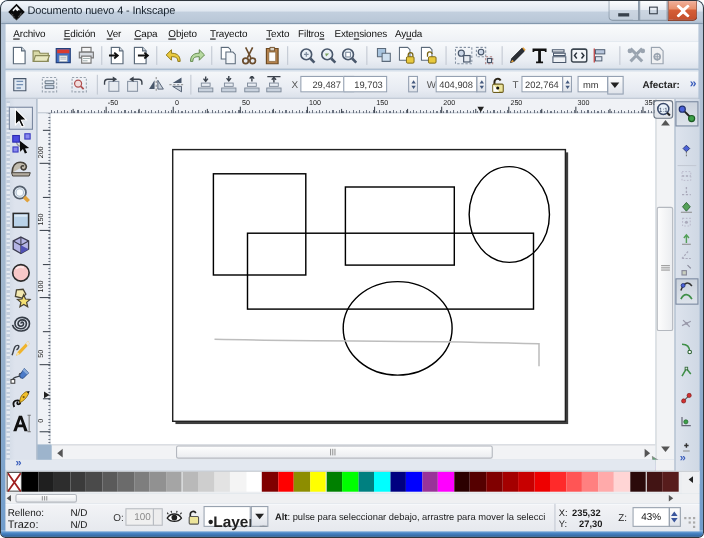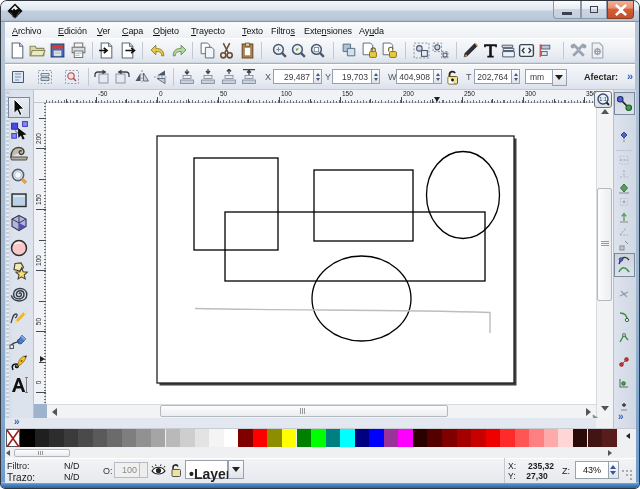--- a/index.html
+++ b/index.html
@@ -16,20 +16,21 @@
 <div class="abs" style="left:0;top:0;width:640px;height:489px;border-radius:7px 7px 5px 5px;border:1px solid #30373e;"></div>
 <div class="abs" style="left:1px;top:20px;width:4px;height:463px;background:linear-gradient(#b7c6d8,#9db4cc 60%,#6f9ccc);"></div>
 <div class="abs" style="right:1px;top:20px;width:4px;height:463px;background:linear-gradient(#b7c6d8,#9db4cc 60%,#6f9ccc);"></div>
 <div class="abs" style="left:1px;top:482px;width:638px;height:6px;background:linear-gradient(#9cc0e4,#4a86c6 45%,#2f639c);border-radius:0 0 4px 4px;"></div>
 <div class="abs" style="left:1px;top:1px;width:638px;height:21px;border-radius:6px 6px 0 0;background:linear-gradient(#f3f6fa,#dfe7f0 45%,#c2cfde 50%,#bac8d8 90%,#a9bacd);border-bottom:1px solid #8195aa;"></div>
 <svg class="abs" style="left:7px;top:3px;" width="16" height="16" viewBox="0 0 16 16">
       <path d="M8 0.5 L15.5 8 L8 15.5 L0.5 8 Z" fill="#0a0a0a"></path>
       <path d="M8 2.5 L11.5 6.5 L10 6 L8.7 7.2 L7 5.4 L5.3 7.4 L4.4 6.4 L3.6 7 Z" fill="#f4f6f8"></path>
       <path d="M3 9.5 L5 10.5 L4.2 11.2 L6.2 12.4 L5 13 L8 15 L11 12.6 L9.6 12 L12.4 10.3 L11 9.8 L13 8.6" fill="none" stroke="#555" stroke-width="0.7"></path>
     </svg>
+<div class="abs" style="left:25px;top:5px;font-size:10px;letter-spacing:-0.15px;color:#15202b;">Documento nuevo 4 - Inkscape</div>
 <div class="abs" style="left:553px;top:1px;width:28px;height:18px;background:linear-gradient(#fcfdfe,#e8edf3 45%,#ccd6e2 50%,#c4cfdc);border:1px solid #8b99a9;border-top:none;border-radius:0 0 0 4px;">
       <div class="abs" style="left:8px;top:11px;width:10px;height:3px;background:#39424d;"></div>
     </div>
 <div class="abs" style="left:581px;top:1px;width:26px;height:18px;background:linear-gradient(#fcfdfe,#e8edf3 45%,#ccd6e2 50%,#c4cfdc);border:1px solid #8b99a9;border-top:none;">
       <div class="abs" style="left:8px;top:5px;width:8px;height:7px;border:1.5px solid #39424d;"></div>
     </div>
 <div class="abs" style="left:607px;top:1px;width:27px;height:18px;background:linear-gradient(#f0b09a,#e8926f 40%,#d55e36 50%,#c44f2c);border:1px solid #8b3a22;border-top:none;border-radius:0 0 4px 0;">
       <svg class="abs" style="left:6px;top:3px" width="14" height="12" viewBox="0 0 14 12">
         <path d="M2 1 L7 5 L12 1 M2 11 L7 7 L12 11 M2 1 L12 11 M12 1 L2 11" stroke="#fff" stroke-width="2.2" fill="none"></path>
         <path d="M2 1 L12 11 M12 1 L2 11" stroke="#fff" stroke-width="2.2"></path>
@@ -229,21 +230,21 @@
     </svg>
 <svg class="abs" style="left:241px;top:69px;" width="16" height="16" viewBox="0 0 16 16">
       <rect x="1.5" y="11" width="13" height="3.5" fill="#c9d2de" stroke="#7a8696" stroke-width="0.8"></rect>
       <rect x="4" y="6.5" width="8" height="3" fill="#e8edf3" stroke="#7a8696" stroke-width="0.8"></rect>
       <path d="M2 0.5 H14 M8 6 V2 M6 3.5 L8 1.5 L10 3.5" stroke="#3c434d" stroke-width="1.3" fill="none"></path>
     </svg>
 <div class="lbl" style="left:265px;top:72px;">X</div>
 <div class="spin" style="left:273px;top:69px;width:41px;">29,487</div>
 <div class="spbtn" style="left:313px;top:69px;"></div>
 <div class="lbl" style="left:325px;top:72px;">Y</div>
-<div class="spin" style="left:332px;top:69px;width:40px;">19,703</div>
+<div class="spin" style="left:312px;top:69px;width:40px;">19,703</div>
 <div class="spbtn" style="left:371px;top:69px;"></div>
 <div class="lbl" style="left:388px;top:72px;">W</div>
 <div class="spin" style="left:396px;top:69px;width:38px;">404,908</div>
 <div class="spbtn" style="left:433px;top:69px;"></div>
 <svg class="abs" style="left:446px;top:70px;" width="14" height="15" viewBox="0 0 14 15">
       <path d="M3.5 7 V4.5 a3 3 0 0 1 5.6 -1.4" fill="none" stroke="#2b2417" stroke-width="1.8"></path>
       <rect x="2" y="6.5" width="9.5" height="7.5" rx="1" fill="#ece49a" stroke="#6b5c1c" stroke-width="1"></rect>
       <path d="M2.5 7 L8 13.5 H2.5 Z" fill="#fff"></path>
       <circle cx="6.5" cy="10" r="1.4" fill="#111"></circle>
     </svg>
@@ -528,44 +529,45 @@
 <div class="abs" style="left:572.9px;top:429px;width:14.6px;height:18px;background:#2b0a0a;"></div>
 <div class="abs" style="left:587.5px;top:429px;width:14.6px;height:18px;background:#421414;"></div>
 <div class="abs" style="left:602.0px;top:429px;width:14.6px;height:18px;background:#571c1c;"></div>
 <div class="abs" style="left:626px;top:433px;border-top:3.5px solid transparent;border-bottom:3.5px solid transparent;border-right:4.5px solid #222;"></div>
 <div class="abs" style="left:5px;top:449px;width:631px;height:9px;background:#eff0f2;"></div>
 <div class="abs" style="left:6px;top:450px;border-top:3px solid transparent;border-bottom:3px solid transparent;border-right:4px solid #555;"></div>
 <div class="abs" style="left:14px;top:449px;width:56px;height:8px;background:linear-gradient(#fdfdfd,#e8eaed);border:1px solid #b4b8bf;border-radius:2px;"></div>
 <div class="abs" style="left:38px;top:451px;width:1px;height:4px;background:#999;box-shadow:2px 0 0 #999,4px 0 0 #999;"></div>
 <div class="abs" style="left:608px;top:450px;border-top:3px solid transparent;border-bottom:3px solid transparent;border-left:4px solid #555;"></div>
 <div class="abs" style="left:5px;top:458px;width:631px;height:25px;background:linear-gradient(#f2f3f6,#e6e9ee);border-top:1px solid #fff;"></div>
-<div class="abs" style="left:7px;top:461px;font-size:9px;color:#1a1a1a;">Filtro:</div>
+<div class="abs" style="left:7px;top:461px;font-size:9px;color:#1a1a1a;">Relleno:</div>
 <div class="abs" style="left:7px;top:472px;font-size:10px;color:#1a1a1a;">Trazo:</div>
 <div class="abs" style="left:64px;top:461px;font-size:9px;color:#1a1a1a;">N/D</div>
 <div class="abs" style="left:64px;top:472px;font-size:9px;color:#1a1a1a;">N/D</div>
 <div class="abs" style="left:103px;top:466px;font-size:9px;color:#333;">O:</div>
 <div class="abs" style="left:114px;top:462px;width:26px;height:16px;background:#f0f0f0;border:1px solid #b8bcc2;font-size:9px;color:#8a8a8a;text-align:right;padding:2px 2px 0 0;">100</div>
 <div class="abs" style="left:139px;top:462px;width:9px;height:16px;background:#ededee;border:1px solid #b8bcc2;"></div>
 <svg class="abs" style="left:151px;top:463px;" width="15" height="14" viewBox="0 0 15 14">
       <path d="M1 8 C4 3 11 3 14 8 C11 12 4 12 1 8 Z" fill="#fff" stroke="#222" stroke-width="1.2"></path>
       <circle cx="7.5" cy="7.5" r="2.6" fill="#222"></circle>
       <path d="M2 4.5 L1 3 M5 3 L4.5 1.5 M9.5 3 L10 1.5 M13 4.5 L14 3" stroke="#222" stroke-width="1"></path>
     </svg>
 <svg class="abs" style="left:170px;top:463px;" width="12" height="15" viewBox="0 0 12 15">
       <path d="M3 7 V4.5 a2.6 2.6 0 0 1 5 -1" fill="none" stroke="#222" stroke-width="1.5"></path>
       <rect x="2" y="6.5" width="8.5" height="7" rx="1" fill="#ece49a" stroke="#555" stroke-width="1"></rect>
     </svg>
 <div class="abs" style="left:185px;top:460px;width:43px;height:19px;background:#fff;border:1px solid #98a2af;"></div>
 <div class="abs" style="left:189px;top:466px;font-size:14px;font-weight:bold;color:#222;">•Layer 1</div>
 <div class="abs" style="left:228px;top:460px;width:16px;height:19px;background:linear-gradient(#fdfdfd,#dfe3ea);border:1px solid #98a2af;"></div>
 <div class="abs" style="left:232px;top:467px;border-left:4px solid transparent;border-right:4px solid transparent;border-top:5px solid #222;"></div>
+<div class="abs" style="left:250px;top:465px;width:254px;overflow:hidden;font-size:8.5px;color:#1a1a1a;white-space:nowrap;"><b>Alt</b>: pulse para seleccionar debajo, arrastre para mover la selecci</div>
 <div class="abs" style="left:504px;top:458px;width:1px;height:25px;background:#c3c9d3;"></div>
 <div class="abs" style="left:508px;top:461px;font-size:8.5px;color:#1a1a1a;">X:</div>
 <div class="abs" style="left:508px;top:471px;font-size:8.5px;color:#1a1a1a;">Y:</div>
-<div class="abs" style="left:520px;top:461px;width:34px;font-size:8.5px;font-weight:bold;color:#1a1a1a;text-align:right;">235,32</div>
+<div class="abs" style="left:520px;top:461px;width:34px;font-size:8.5px;font-weight:bold;color:#1a1a1a;text-align:left;">235,32</div>
 <div class="abs" style="left:520px;top:471px;width:34px;font-size:8.5px;font-weight:bold;color:#1a1a1a;text-align:center;">27,30</div>
 <div class="abs" style="left:562px;top:466px;font-size:9px;color:#1a1a1a;">Z:</div>
 <div class="abs" style="left:575px;top:461px;width:34px;height:18px;background:#fff;border:1px solid #98a2af;font-size:9px;color:#111;text-align:center;padding-top:3px;">43%</div>
 <div class="abs" style="left:608px;top:461px;width:11px;height:18px;background:linear-gradient(#fdfdfd,#dfe3ea);border:1px solid #98a2af;">
       <div class="abs" style="left:1px;top:3px;border-left:3.5px solid transparent;border-right:3.5px solid transparent;border-bottom:4px solid #39559c;"></div>
       <div class="abs" style="left:1px;bottom:3px;border-left:3.5px solid transparent;border-right:3.5px solid transparent;border-top:4px solid #39559c;"></div>
     </div>
 <div class="abs" style="left:622px;top:470px;width:2px;height:2px;background:#aaa;box-shadow:4px 0 0 #aaa,8px 0 0 #aaa,4px 4px 0 #aaa,8px 4px 0 #aaa,8px 8px 0 #aaa;"></div>
 </div>
 </body></html>

